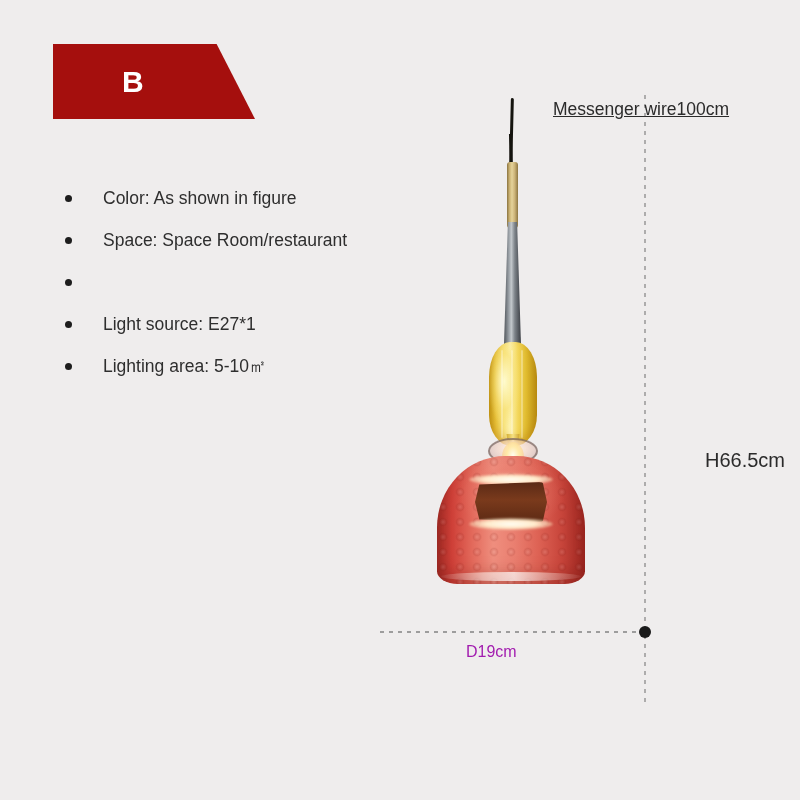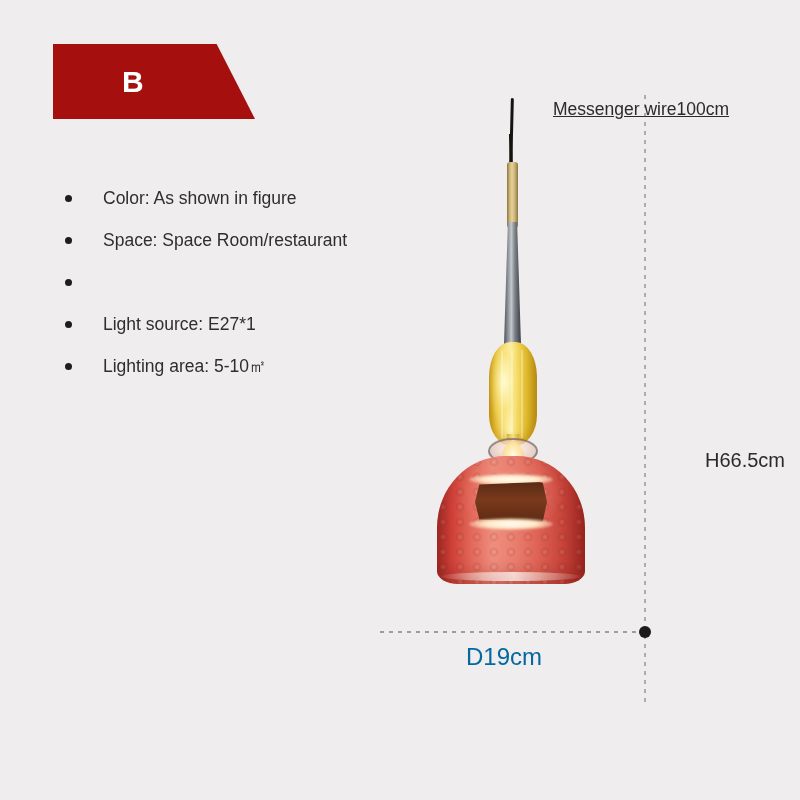--- a/index.html
+++ b/index.html
@@ -120,22 +120,22 @@
     top: 449px;
     font-size: 20px;
     color: #2b2b2b;
     white-space: nowrap;
     margin-left: 48px;
   }
   #label-diameter {
     position: absolute;
     left: 466px;
     top: 643px;
-    font-size: 24px;
-    color: #0369a1;
+    font-size: 16px;
+    color: #a21caf;
     white-space: nowrap;
   }
 
   
   #pendant-lamp {
     position: absolute;
     left: 415px;
     top: 90px;
     width: 200px;
     height: 510px;

